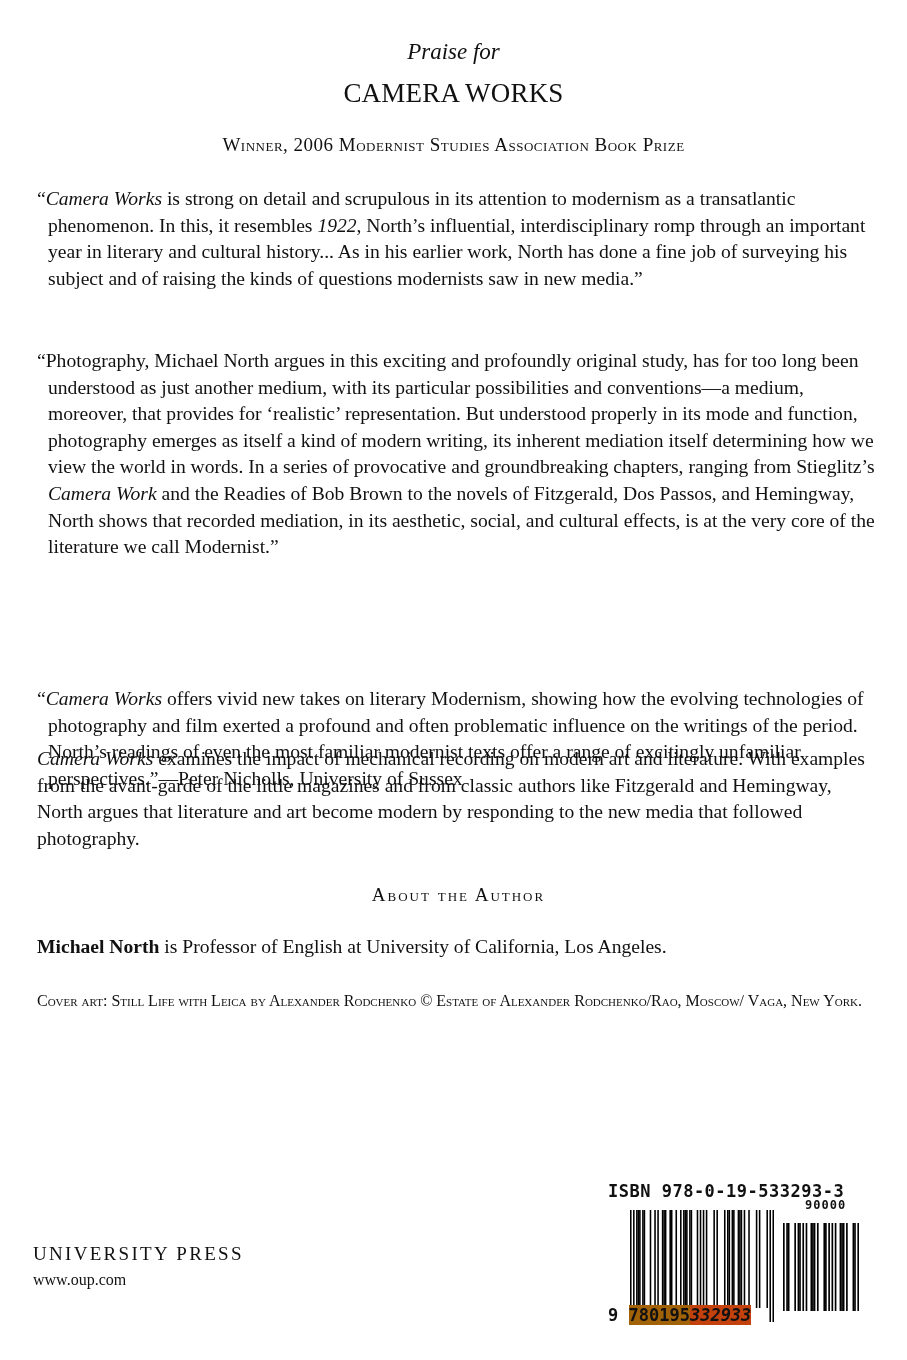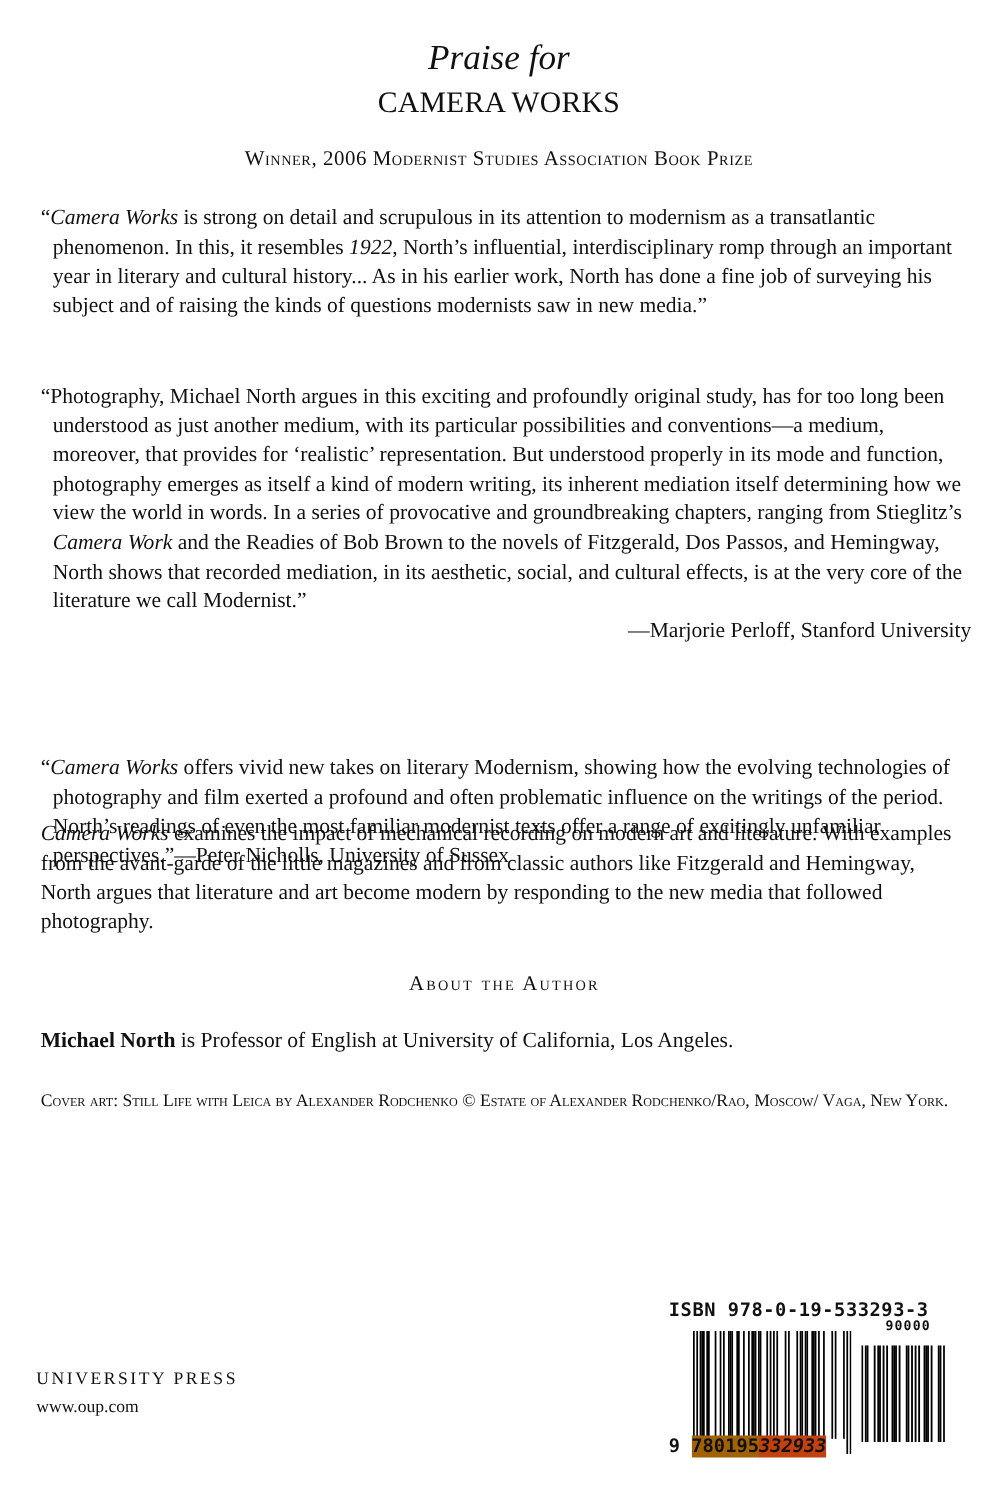--- a/index.html
+++ b/index.html
@@ -3,21 +3,21 @@
 <meta charset="utf-8">
 <style>
   html, body { margin: 0; padding: 0; background: #ffffff; }
   body {
     width: 907px; height: 1360px; position: relative; overflow: hidden;
     font-family: "Liberation Serif", "DejaVu Serif", serif; color: #111111;
   }
   .center { text-align: center; }
   #praise-for {
     position: absolute; top: 36px; left: 0; width: 907px;
-    font-style: italic; font-size: 32px; line-height: 32px;
+    font-style: italic; font-size: 23px; line-height: 32px;
   }
   #book-title {
     position: absolute; top: 77px; left: 0; width: 907px;
     font-size: 27px; line-height: 32px; letter-spacing: 0.2px;
   }
   #award {
     position: absolute; top: 132px; left: 0; width: 907px;
     font-size: 19px; line-height: 26px; font-variant: small-caps; letter-spacing: 0.5px;
   }
   .quote {
@@ -42,21 +42,21 @@
     font-size: 19.6px; line-height: 26px;
   }
   #cover-art {
     position: absolute; top: 988px; left: 37px; width: 835px;
     font-size: 16px; line-height: 25px; font-variant: small-caps;
   }
   #publisher {
     position: absolute; left: 33px; top: 1240px; width: 240px;
   }
   #oxford-wordmark { font-size: 43px; line-height: 42px; letter-spacing: 1px; }
-  #oxford-sub { font-size: 16px; line-height: 20px; letter-spacing: 2.3px; margin-top: 4px; }
+  #oxford-sub { font-size: 19px; line-height: 20px; letter-spacing: 2.3px; margin-top: 4px; }
   #oxford-url { font-size: 16px; line-height: 20px; margin-top: 6px; }
   #barcode-block { position: absolute; left: 608px; top: 1181px; width: 260px; height: 150px; }
   #isbn-label {
     position: absolute; left: 0; top: 0; font-family: "DejaVu Sans Mono", monospace;
     font-size: 17px; font-weight: bold; letter-spacing: 0.5px; white-space: nowrap;
   }
   #price-code {
     position: absolute; left: 197px; top: 17px; font-family: "DejaVu Sans Mono", monospace;
     font-size: 12px; font-weight: bold; letter-spacing: 1px;
   }
@@ -74,21 +74,20 @@
 
 <div id="praise-for" class="center">Praise for</div>
 <div id="book-title" class="center">CAMERA WORKS</div>
 <div id="award" class="center">Winner, 2006 Modernist Studies Association Book Prize</div>
 
 <div id="quote-1" class="quote">
   <div class="quote-body"><span>“</span><em>Camera Works</em><span> is strong on detail and scrupulous in its attention to modernism as a transatlantic phenomenon. In this, it resembles </span><em>1922</em><span>, North’s influential, interdisciplinary romp through an important year in literary and cultural history... As in his earlier work, North has done a fine job of surveying his subject and of raising the kinds of questions modernists saw in new media.”</span></div>
 </div>
 <div id="quote-2" class="quote">
   <div class="quote-body"><span>“Photography, Michael North argues in this exciting and profoundly original study, has for too long been understood as just another medium, with its particular possibilities and conventions—a medium, moreover, that provides for ‘realistic’ representation. But understood properly in its mode and function, photography emerges as itself a kind of modern writing, its inherent mediation itself determining how we view the world in words. In a series of provocative and groundbreaking chapters, ranging from Stieglitz’s </span><em>Camera Work</em><span> and the Readies of Bob Brown to the novels of Fitzgerald, Dos Passos, and Hemingway, North shows that recorded mediation, in its aesthetic, social, and cultural effects, is at the very core of the literature we call Modernist.”</span></div>
-  <div class="attrib">—Marjorie Perloff, Stanford University</div>
 </div>
 <div id="quote-3" class="quote">
   <div class="quote-body"><span>“</span><em>Camera Works</em><span> offers vivid new takes on literary Modernism, showing how the evolving technologies of photography and film exerted a profound and often problematic influence on the writings of the period. North’s readings of even the most familiar modernist texts offer a range of excitingly unfamiliar perspectives.”—Peter Nicholls, University of Sussex</span></div>
 
 </div>
 
 <div id="blurb"><em>Camera Works</em><span> examines the impact of mechanical recording on modern art and literature.  With examples from the avant-garde of the little magazines and from classic authors like Fitzgerald and Hemingway, North argues that literature and art become modern by responding to the new media that followed photography.</span></div>
 
 <div id="about-heading" class="center">About the Author</div>
 <div id="author-bio"><b>Michael North</b><span> is Professor of English at University of California, Los Angeles.</span></div>

